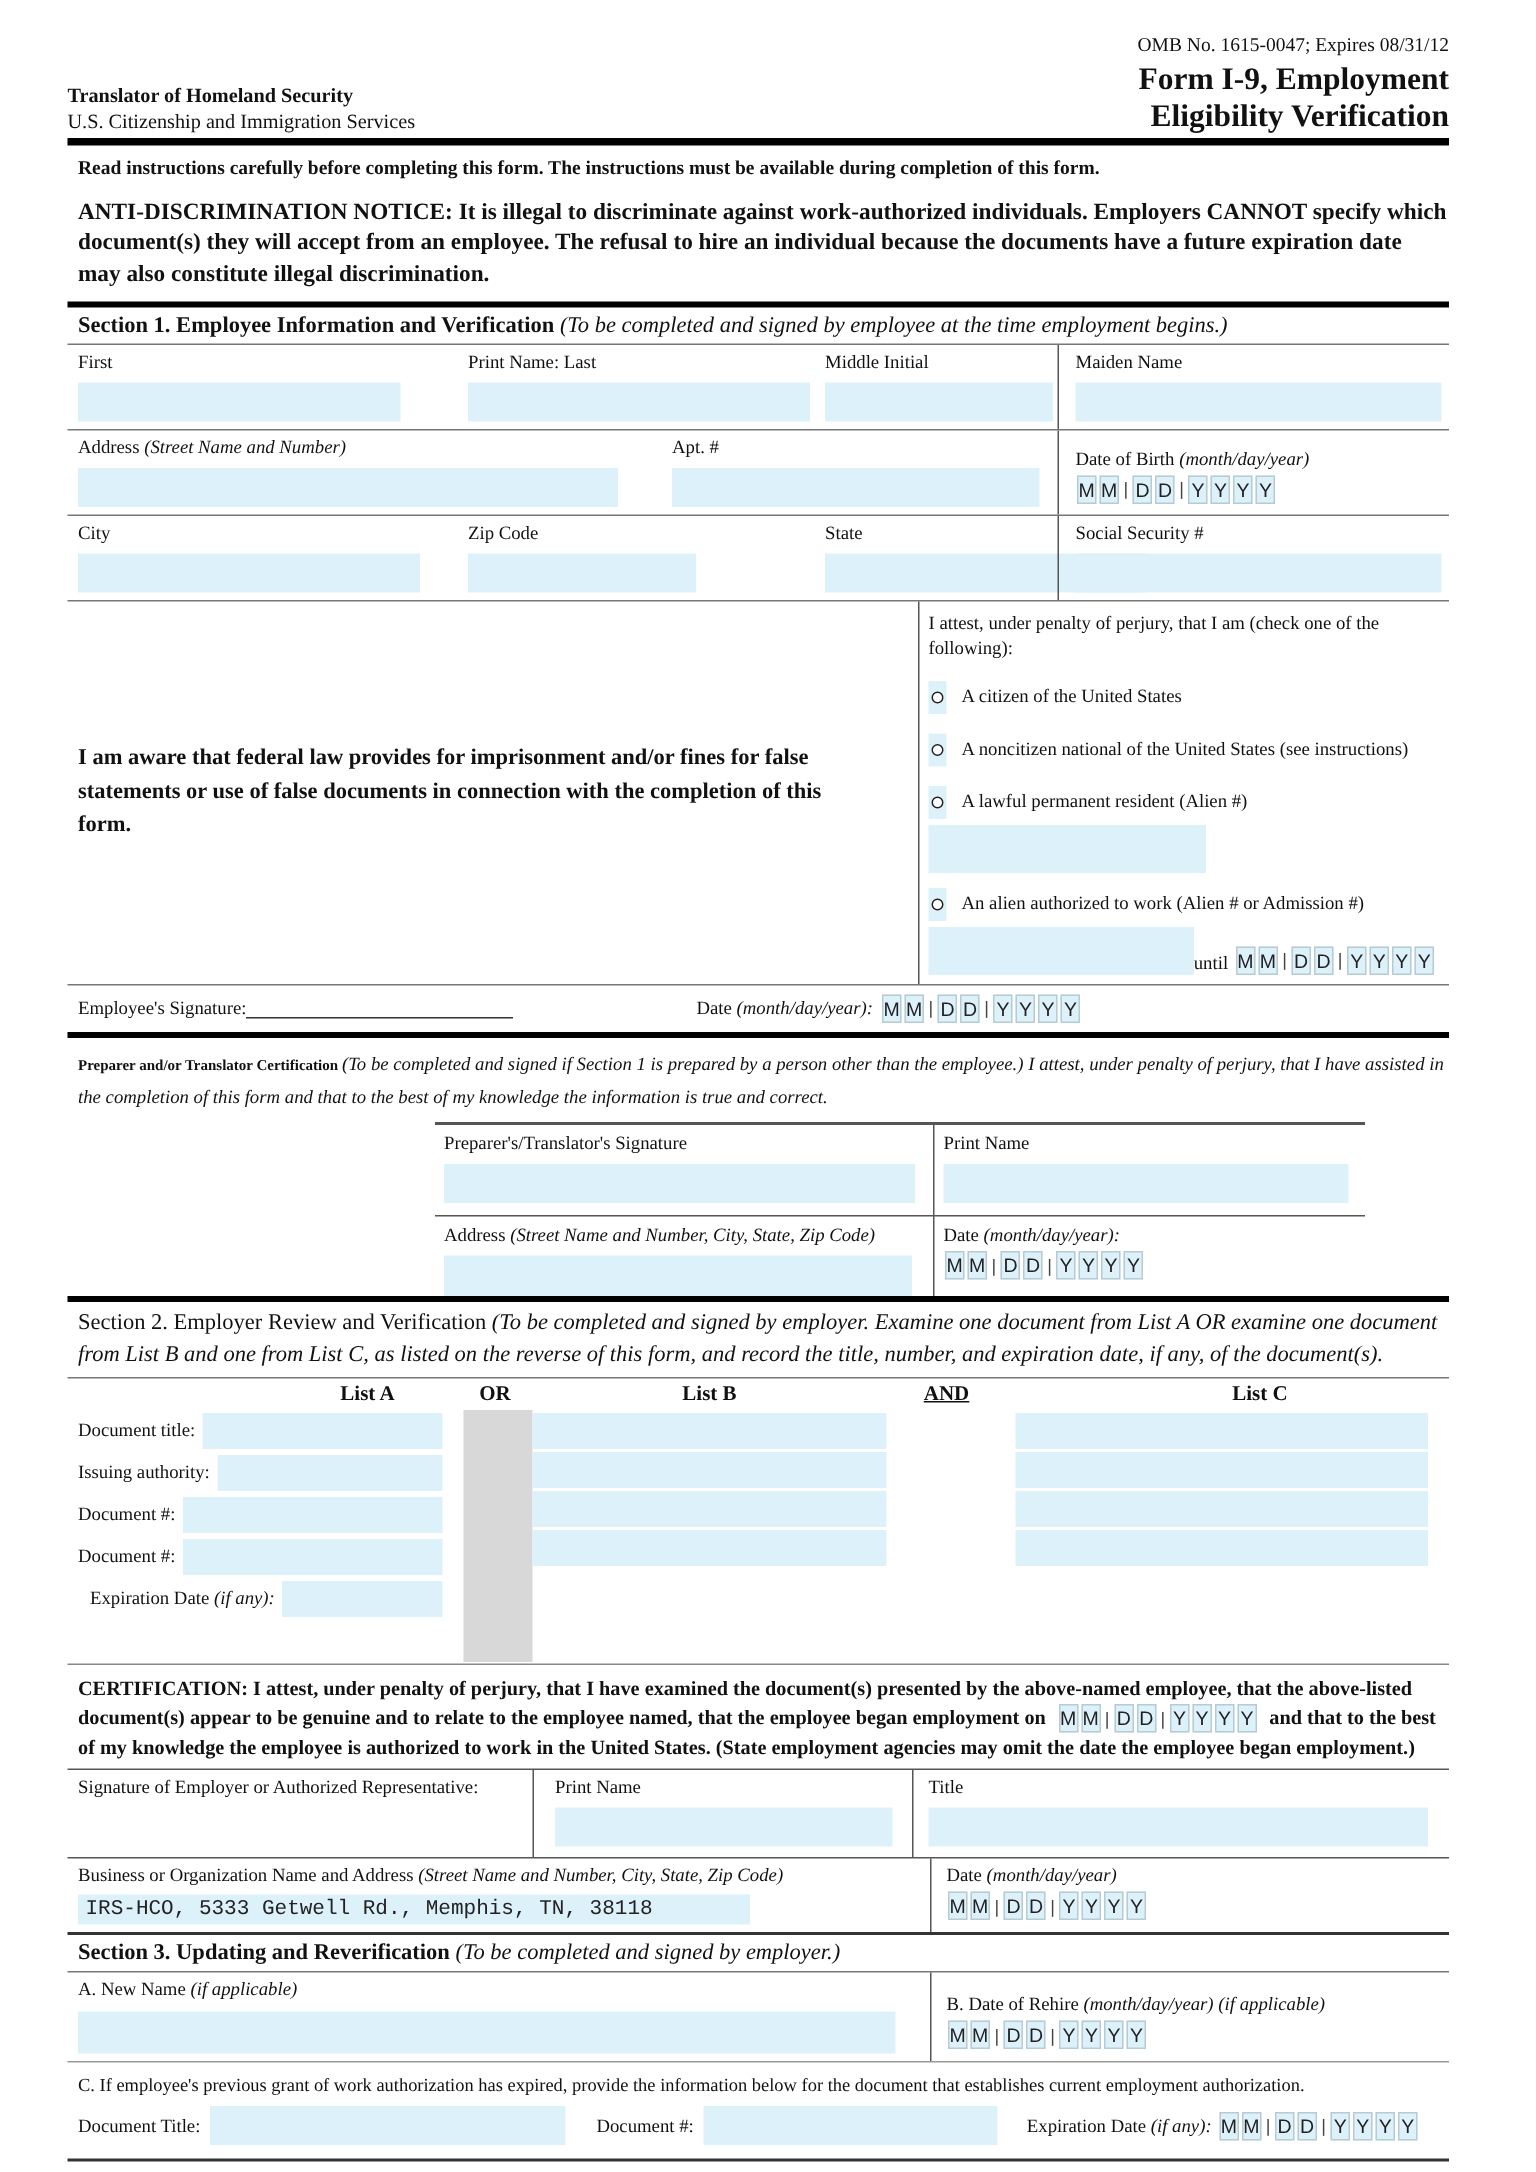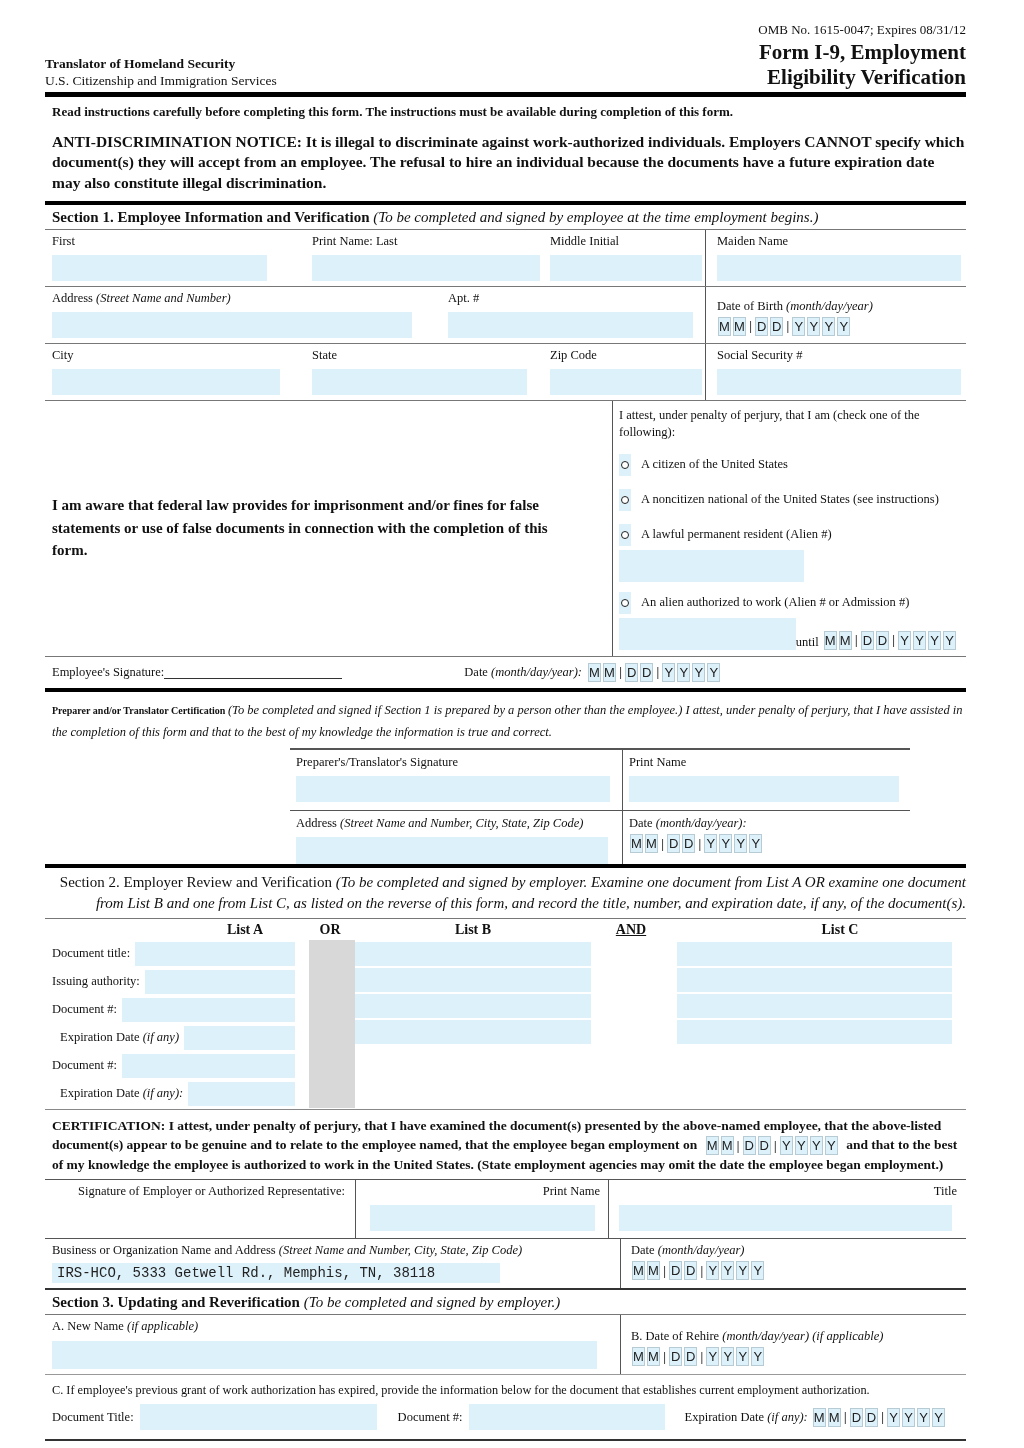--- a/index.html
+++ b/index.html
@@ -67,36 +67,36 @@
   
   .prep-head { margin: 6px 0 6px 7px; line-height: 1.4; }
   .prep-head .b { font-weight: bold; font-size: 10px; }
   .prep-head .it { font-size: 12.5px; }
   .prep-table { margin-left: 245px; width: 620px; border-top: 2px solid #555;
                 display: grid; grid-template-columns: 332px 288px; }
   .pt { padding: 5px 6px 8px 6px; }
   .pt.r2x { border-top: 1px solid #555; }
 
   
-  .s2head { font-size: 15px; line-height: 1.38; padding: 4px 0 4px 7px; border-bottom: 1px solid #777; text-align: right; }
+  .s2head { font-size: 15px; line-height: 1.38; padding: 4px 0 4px 7px; border-bottom: 1px solid #777; }
   .listhdr { display: flex; font-weight: bold; font-size: 14px; padding: 3px 0 2px; }
   .lh { text-align: center; }
   .u { text-decoration: underline; }
   .listtable { display: flex; border-bottom: 1px solid #888; padding-bottom: 1px; }
   .lrow { display: flex; align-items: center; height: 28px; padding-left: 7px; }
   .lrow.ind { padding-left: 15px; }
   .lrow .lbl { white-space: nowrap; }
   .abox { flex: 1; height: 24px; margin-left: 5px; }
   .graybar { width: 46px; height: 168px; margin-left: 14px; background: #d8d8d8; }
   .cbox { height: 24px; margin: 2px 0; }
 
   
   .cert { font-weight: bold; font-size: 13.5px; line-height: 1.42; margin: 6px 0 5px 7px; }
   .cert .dbg { margin-right: 4px; }
-  .csig { display: grid; grid-template-columns: 310px 253px 357px; border-top: 1px solid #555; border-bottom: 1px solid #555; text-align: right; }
+  .csig { display: grid; grid-template-columns: 310px 253px 357px; border-top: 1px solid #555; border-bottom: 1px solid #555; }
   .csig .cell2 { border-left: 1px solid #555; padding: 4px 8px 7px 14px; }
   .biz { display: grid; grid-template-columns: 575px 345px; border-bottom: 2px solid #333; }
   .bizval { display: block; width: 448px; margin-top: 5px; padding: 2px 5px;
             font: 14px "Liberation Mono", monospace; color: #222; background: #ddf1fb; }
 
   
   .ab { display: grid; grid-template-columns: 575px 345px; border-bottom: 1px solid #999; }
   .ctext { font-size: 12.3px; margin: 8px 0 2px 7px; }
   .docrow { display: flex; align-items: center; margin: 6px 0 9px 7px; font-size: 12.5px; }
   .tbox { width: 237px; height: 26px; margin-left: 6px; }
@@ -174,26 +174,26 @@
         </div>
     </div>
   </div>
 
   <div class="r1">
     <div class="cell">
       <div class="lbl">City</div>
       <div class="box inbox" style="width:228px"></div>
     </div>
     <div class="cell">
+      <div class="lbl">Zip Code</div>
+      <div class="box inbox" style="width:152px"></div>
+    </div>
+    <div class="cell">
       <div class="lbl">State</div>
       <div class="box inbox" style="width:215px"></div>
-    </div>
-    <div class="cell">
-      <div class="lbl">Zip Code</div>
-      <div class="box inbox" style="width:152px"></div>
     </div>
     <div class="cell vline" style="padding-left:11px">
       <div class="lbl">Social Security #</div>
       <div class="box inbox" style="width:244px"></div>
     </div>
   </div>
 
   <div class="attest">
     <div class="attest-left">I am aware that federal law provides for imprisonment and/or fines for false statements or use of false documents in connection with the completion of this form.</div>
     <div class="attest-right">
@@ -316,24 +316,20 @@
         <div class="box abox"></div>
       </div>
       <div class="lrow">
         <span class="lbl"><span>Issuing authority:</span><span class="it"></span></span>
         <div class="box abox"></div>
       </div>
       <div class="lrow">
         <span class="lbl"><span>Document #:</span><span class="it"></span></span>
         <div class="box abox"></div>
       </div>
-      <div class="lrow ind">
-        <span class="lbl"><span>Expiration Date </span><span class="it">(if any)</span></span>
-        <div class="box abox"></div>
-      </div>
       <div class="lrow">
         <span class="lbl"><span>Document #:</span><span class="it"></span></span>
         <div class="box abox"></div>
       </div>
       <div class="lrow ind">
         <span class="lbl"><span>Expiration Date </span><span class="it">(if any):</span></span>
         <div class="box abox"></div>
       </div>
     </div>
     <div style="width:60px">

